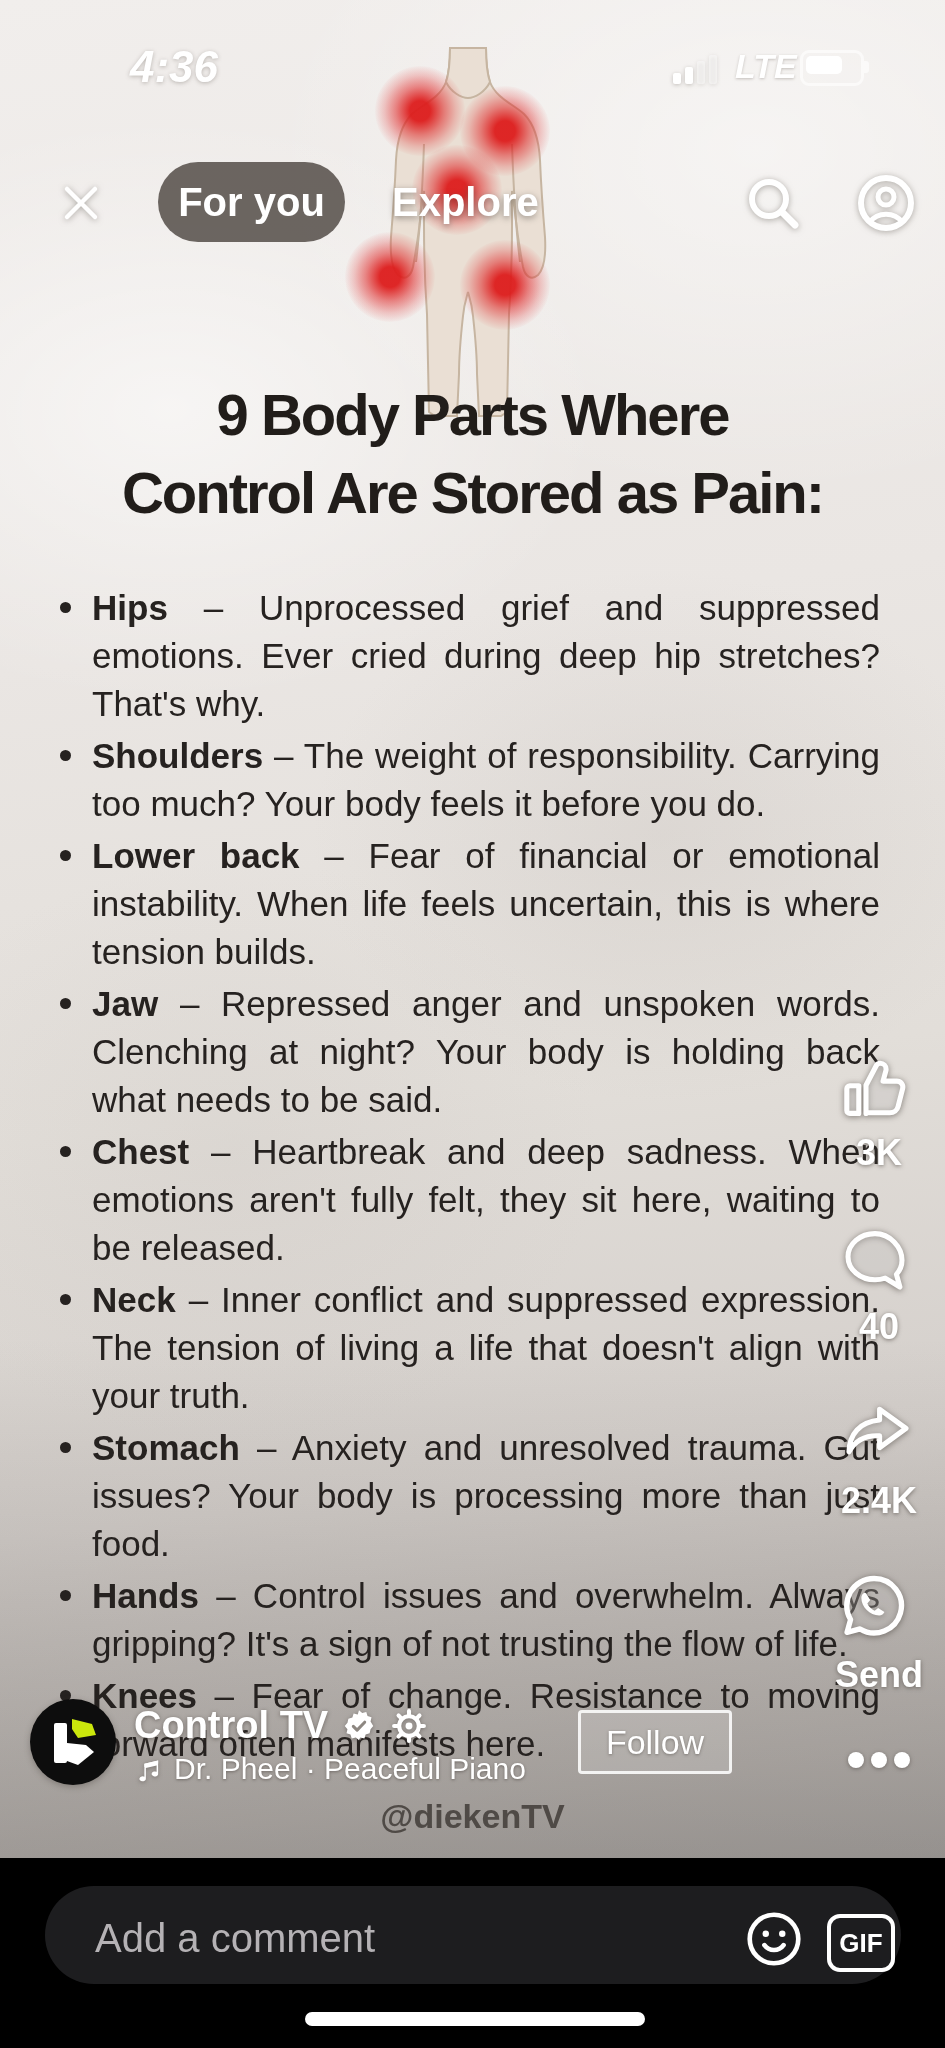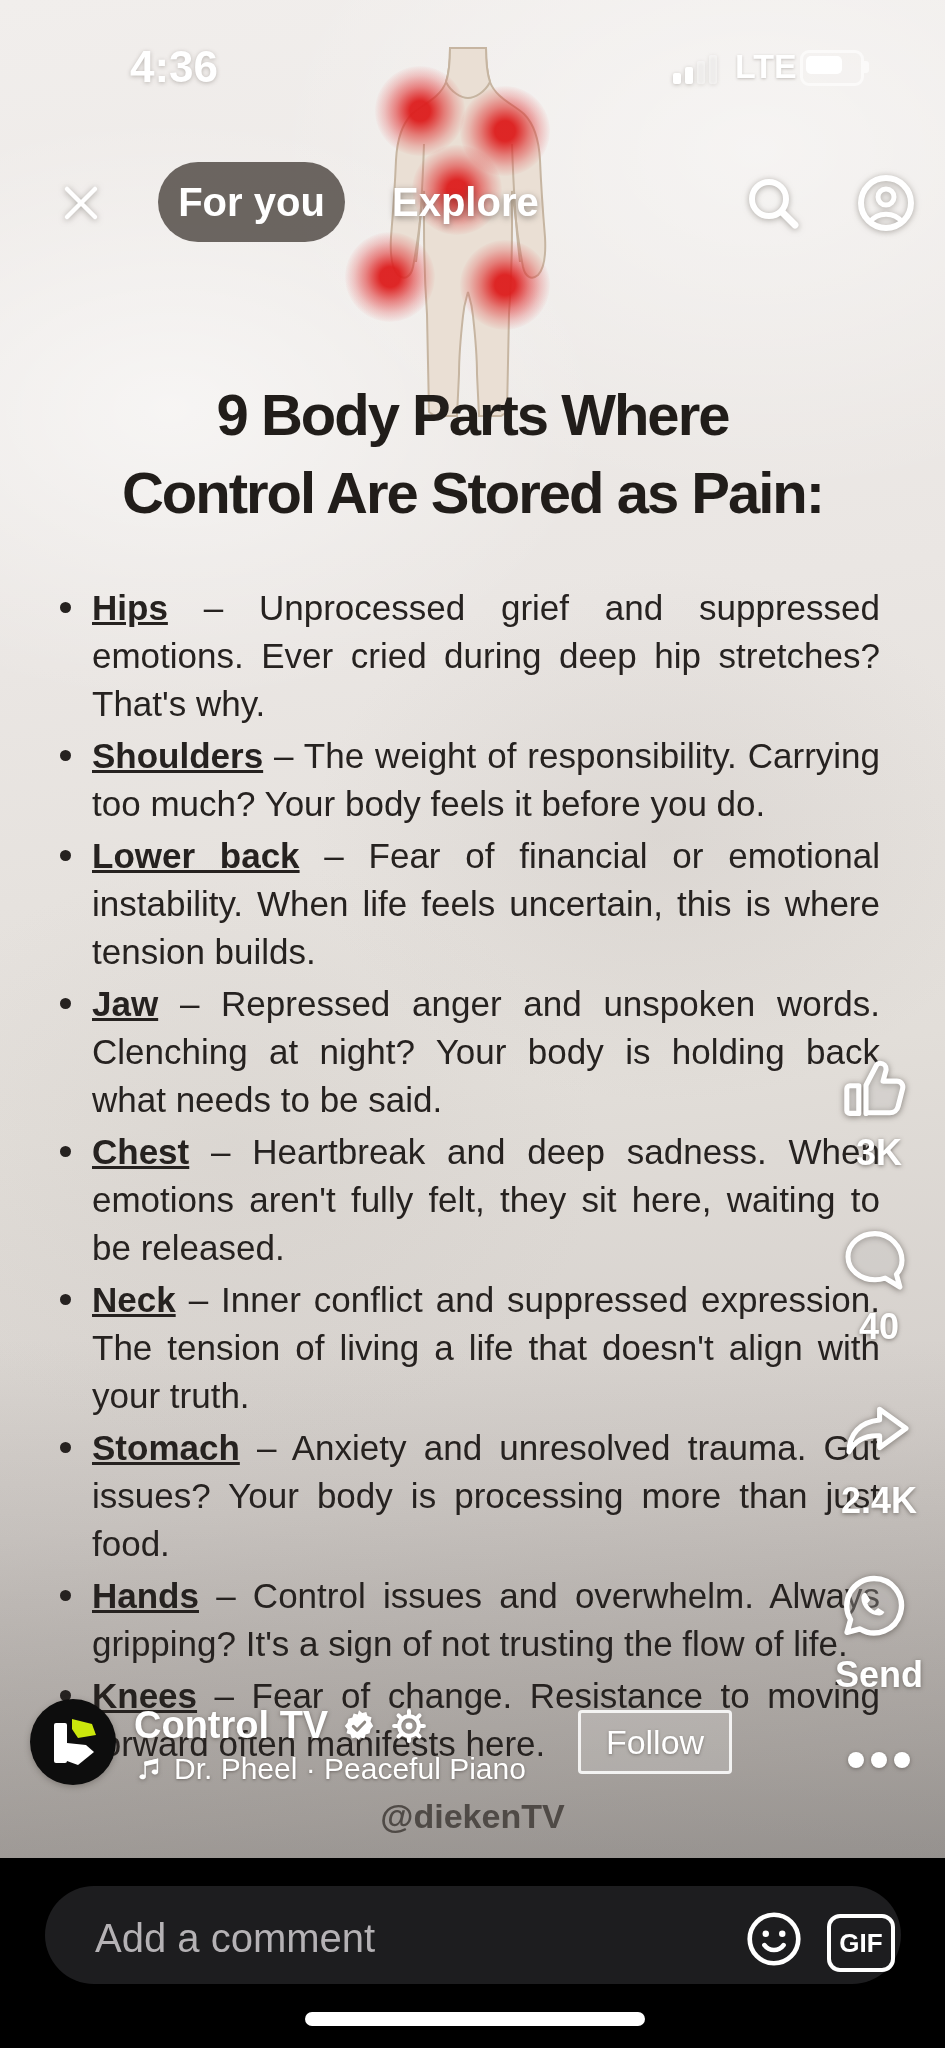--- a/index.html
+++ b/index.html
@@ -9,21 +9,21 @@
   .video{position:absolute;left:0;top:0;width:945px;height:1858px;overflow:hidden;
     background:
       radial-gradient(620px 420px at 18% 22%, rgba(255,255,255,.55), rgba(255,255,255,0) 70%),
       radial-gradient(700px 500px at 80% 8%, rgba(255,255,255,.45), rgba(255,255,255,0) 70%),
       radial-gradient(500px 380px at 70% 45%, rgba(190,183,178,.25), rgba(190,183,178,0) 70%),
       radial-gradient(520px 420px at 25% 62%, rgba(197,191,186,.22), rgba(197,191,186,0) 70%),
       linear-gradient(173deg,#f1eeec 0%,#eae6e3 34%,#e2ded9 58%,#d4cfcb 78%,#bdb8b4 94%,#b0aca9 100%);}
   .video::after{content:"";position:absolute;left:0;top:0;width:100%;height:100%;pointer-events:none;
     background:linear-gradient(180deg,rgba(90,85,82,0) 72%,rgba(90,85,82,.18) 88%,rgba(80,76,73,.28) 100%);}
   
-  .status{position:absolute;left:0;top:40px;width:100%;height:52px;z-index:9;color:#fff;}
+  .status{position:absolute;left:0;top:40px;width:100%;height:52px;z-index:9;color:#fff;font-style:italic;}
   .time{position:absolute;left:130px;top:2px;font-size:44px;font-weight:700;
     text-shadow:0 1px 4px rgba(120,112,106,.45);}
   .sig{position:absolute;left:673px;top:14px;display:flex;align-items:flex-end;gap:4px;height:30px;
     filter:drop-shadow(0 1px 2px rgba(120,112,106,.4));}
   .sig i{display:block;width:8px;background:#fff;border-radius:2px;}
   .sig i:nth-child(1){height:11px;}.sig i:nth-child(2){height:17px;}
   .sig i:nth-child(3){height:23px;opacity:.45;}.sig i:nth-child(4){height:29px;opacity:.45;}
   .lte{position:absolute;left:735px;top:7px;font-size:34px;font-weight:600;
     text-shadow:0 1px 3px rgba(120,112,106,.4);}
   .batt{position:absolute;left:800px;top:10px;width:58px;height:30px;border:3px solid rgba(255,255,255,.6);
@@ -46,38 +46,38 @@
   .figure{position:absolute;left:383px;top:44px;width:170px;height:376px;z-index:1;}
   .pain{position:absolute;width:90px;height:90px;border-radius:50%;pointer-events:none;
     background:radial-gradient(circle,rgba(221,28,28,.95) 0 16%,rgba(223,42,42,.55) 38%,rgba(225,60,60,.25) 56%,rgba(225,60,60,0) 72%);}
   
   .title{position:absolute;left:30px;top:376px;width:885px;z-index:2;text-align:center;
     color:#211d1a;font-weight:700;font-size:58px;line-height:78px;letter-spacing:-2px;}
   .bullets{position:absolute;left:58px;top:584px;width:822px;z-index:2;margin:0;padding:0;list-style:none;
     color:#262220;font-size:35px;line-height:48px;}
   .bullets li{position:relative;padding-left:34px;margin-bottom:4px;text-align:justify;}
   .bullets .dot{position:absolute;left:2px;top:18px;width:11px;height:11px;border-radius:50%;background:#262220;}
-  .bullets .term{font-weight:700;text-decoration:underline;}
+  .bullets .term{font-weight:700;}
   
   .rail{position:absolute;left:836px;top:0;width:86px;z-index:6;color:#fff;text-align:center;}
   .rail .btn{position:absolute;left:0;width:86px;cursor:pointer;
     filter:drop-shadow(0 1px 3px rgba(80,74,69,.7));}
   .count{position:absolute;left:-20px;width:126px;text-align:center;color:#fff;font-size:36px;font-weight:700;
     text-shadow:0 1px 4px rgba(80,74,69,.7);z-index:6;}
   
   .footer{position:absolute;left:0;top:0;width:100%;z-index:7;}
   .avatar{position:absolute;left:30px;top:1699px;width:86px;height:86px;border-radius:50%;background:#0d0d0d;
     cursor:pointer;box-shadow:0 2px 6px rgba(60,55,50,.35);}
   .namerow{position:absolute;left:134px;top:1704px;display:flex;align-items:center;gap:12px;}
   .uname{color:#fff;font-size:38px;font-weight:700;text-shadow:0 1px 4px rgba(70,64,59,.6);cursor:pointer;}
   .followbtn{position:absolute;left:578px;top:1710px;width:148px;height:58px;border-radius:4px;
     border:3px solid rgba(255,255,255,.85);background:rgba(255,255,255,.14);display:flex;align-items:center;
     justify-content:center;cursor:pointer;}
   .followbtn span{color:#fff;font-size:34px;font-weight:500;text-shadow:0 1px 3px rgba(70,64,59,.5);}
-  .musicrow{position:absolute;left:134px;top:1752px;display:flex;align-items:flex-start;gap:10px;cursor:pointer;}
+  .musicrow{position:absolute;left:134px;top:1752px;display:flex;align-items:flex-end;gap:10px;cursor:pointer;}
   .musicrow span{color:#fff;font-size:30px;text-shadow:0 1px 3px rgba(70,64,59,.6);}
   .handle{position:absolute;left:0;top:1797px;width:945px;text-align:center;color:#4f4a46;font-size:34px;
     font-weight:700;}
   .moredots{position:absolute;left:848px;top:1752px;display:flex;gap:7px;cursor:pointer;
     filter:drop-shadow(0 1px 2px rgba(80,74,69,.6));}
   .moredots i{width:16px;height:16px;border-radius:50%;background:#fff;display:block;}
   
   .bottombar{position:absolute;left:0;top:1858px;width:945px;height:190px;background:#000;z-index:10;}
   .cpill{position:absolute;left:45px;top:28px;width:856px;height:98px;border-radius:53px;background:#1d1d1f;
     cursor:text;}

